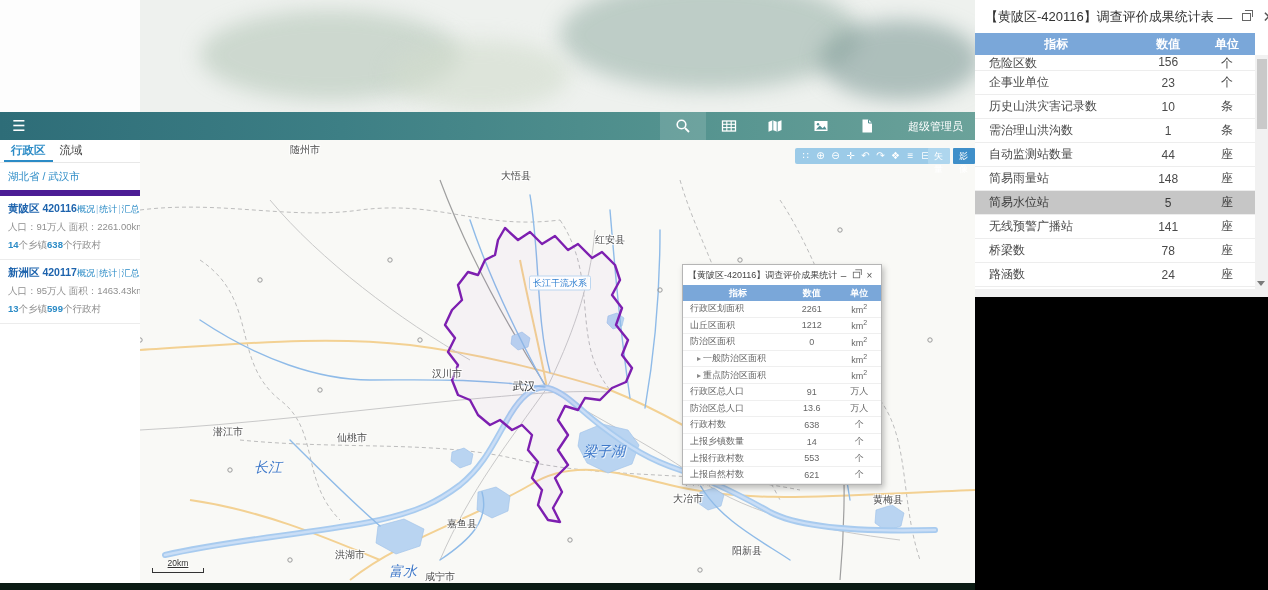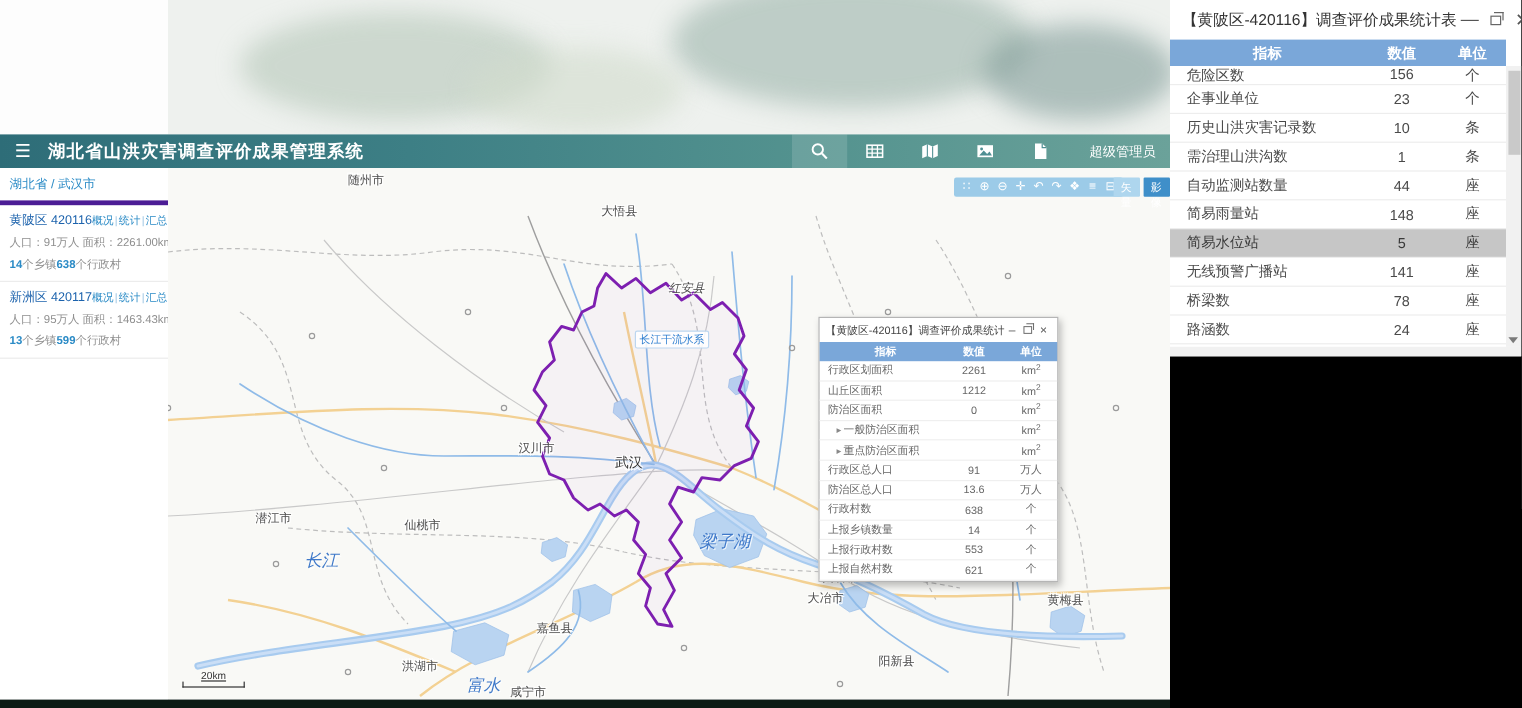--- a/index.html
+++ b/index.html
@@ -27,34 +27,34 @@
   .hicon{width:46px;height:28px;display:flex;align-items:center;justify-content:center;cursor:pointer;}
   .hicon.active{background:rgba(255,255,255,.14);}
   .hicon svg{display:block;}
   .user-label{font-size:11px;margin:0 12px 0 18px;white-space:nowrap;}
 
   
   .sidebar{position:absolute;left:0;top:140px;width:140px;height:443px;background:#fff;border-right:1px solid #e2e2e2;}
   .side-tabs{display:flex;border-bottom:1px solid #e8e8e8;height:22px;padding-left:4px;}
   .side-tab{font-size:11.5px;color:#444;padding:3px 7px 0 7px;cursor:pointer;}
   .side-tab.active{color:#2b8bc6;border-bottom:2px solid #2b8bc6;font-weight:bold;}
-  .crumbs{font-size:10.5px;color:#2b8bc6;padding:7px 8px 6px 8px;border-bottom:4px solid #4c1d95;}
+  .crumbs{font-size:10.5px;color:#2b8bc6;padding:7px 8px 6px 8px;border-bottom:6px solid #4c1d95;}
   .crumbs span{cursor:pointer;}
   .district-card{padding:6px 6px 7px 8px;border-bottom:1px solid #ececec;}
   .dc-row1{display:flex;justify-content:space-between;align-items:baseline;}
-  .dc-name{font-size:10.5px;font-weight:normal;color:#1d63ad;cursor:pointer;white-space:nowrap;}
+  .dc-name{font-size:10.5px;font-weight:bold;color:#1d63ad;cursor:pointer;white-space:nowrap;}
   .dc-links{font-size:9px;color:#2b8bc6;white-space:nowrap;}
   .dc-links b{font-weight:normal;cursor:pointer;}
   .dc-links i{font-style:normal;color:#9bc4e2;margin:0 1px;}
   .dc-info{font-size:9.5px;color:#8f8f8f;margin-top:5px;white-space:nowrap;}
   .dc-towns{font-size:9.5px;color:#8f8f8f;margin-top:5px;}
   .dc-towns b{color:#2b8bc6;font-weight:bold;}
 
   
-  .map-area{position:absolute;left:140px;top:140px;width:835px;height:443px;background:#e5e5e5;overflow:hidden;}
+  .map-area{position:absolute;left:140px;top:140px;width:835px;height:443px;background:#fde047;overflow:hidden;}
   .map-area svg{position:absolute;left:0;top:0;}
   .map-label{position:absolute;transform:translate(-50%,-50%);font-size:10px;color:#4c4c4c;
     text-shadow:1px 1px 0 #fff,-1px -1px 0 #fff,1px -1px 0 #fff,-1px 1px 0 #fff;white-space:nowrap;pointer-events:none;}
   .map-label.big{font-size:11.5px;color:#333;}
   .water-label{position:absolute;transform:translate(-50%,-50%);font-size:14px;color:#3e78c9;font-style:italic;
     text-shadow:1px 1px 0 rgba(255,255,255,.8);white-space:nowrap;pointer-events:none;}
   .water-label.chip{font-style:normal;background:rgba(255,255,255,.85);border:1px solid #bcd6f0;border-radius:2px;
     padding:0 3px;font-size:9px;color:#2f7fd0;}
   .map-toolbar{position:absolute;left:655px;top:8px;height:16px;display:flex;align-items:center;
     background:#9ccbe8;border-radius:2px;padding:0 3px;}
@@ -120,21 +120,20 @@
     <div class="top-left-blank"></div>
     <div class="top-faded">
       <div class="blob b1"></div>
         <div class="blob b2"></div>
         <div class="blob b3"></div>
         <div class="blob b4"></div>
     </div>
 
     <div class="app-header">
       <div class="hamburger">☰</div>
-      <div class="app-title">湖北省山洪灾害调查评价成果管理系统</div>
       <div class="header-spacer"></div>
       <div class="hicon active">
         <svg width="16" height="16" viewBox="0 0 16 16">
             <circle cx="6.5" cy="6.5" r="4.3" fill="none" stroke="#fff" stroke-width="1.6"></circle>
             <line x1="10" y1="10" x2="14" y2="14" stroke="#fff" stroke-width="1.8"></line>
           </svg>
       </div>
       <div class="hicon">
         <svg width="16" height="16" viewBox="0 0 16 16">
             <rect x="1.5" y="3" width="13" height="10" fill="none" stroke="#fff" stroke-width="1.3"></rect>
@@ -161,20 +160,24 @@
       <div class="hicon">
         <svg width="16" height="16" viewBox="0 0 16 16">
             <path d="M3.5 1.5 h6 l3.5 3.5 v9.5 h-9.5 Z" fill="#fff"></path>
             <path d="M9.5 1.5 v3.5 h3.5" fill="none" stroke="#4f8f93" stroke-width="1"></path>
           </svg>
       </div>
       <div class="user-label">超级管理员</div>
     </div>
 
     <div class="sidebar">
+      <div class="side-tabs" id="side-tabs">
+          <div class="side-tab active">行政区</div>
+          <div class="side-tab">流域</div>
+        </div>
       <div class="crumbs" id="crumbs"><span>湖北省</span> / <span>武汉市</span></div>
       <div id="districts">
           <div class="district-card">
             <div class="dc-row1">
               <span class="dc-name">黄陂区 420116</span>
               <span class="dc-links"><b>概况</b><i>|</i><b>统计</b><i>|</i><b>汇总</b></span>
             </div>
             <div class="dc-info">人口：91万人  面积：2261.00km²</div>
             <div class="dc-towns"><b>14</b>个乡镇<b>638</b>个行政村</div>
           </div>
@@ -266,21 +269,21 @@
             <circle cx="430" cy="400" r="2.2"></circle>
             <circle cx="150" cy="420" r="2.2"></circle>
           <circle cx="560" cy="430" r="2.2"></circle>
             <circle cx="790," :="" cy="200" r="2.2"></circle>
             <circle cx="790" cy="200" r="2.2"></circle>
         </g>
       </svg>
       <div id="map-labels">
           <span class="map-label" style="left: 165px; top: 10px;">随州市</span>
           <span class="map-label" style="left: 365px; top: 36px; margin-left: 11px;">大悟县</span>
-          <span class="map-label" style="left: 432px; top: 100px; font-style: italic;">红安县</span>
+          <span class="map-label" style="left: 470px; top: 100px;">红安县</span>
           <span class="map-label" style="left: 307px; top: 234px;">汉川市</span>
           <span class="map-label big" style="left: 384px; top: 246px;">武汉</span>
           <span class="map-label" style="left: 88px; top: 292px;">潜江市</span>
           <span class="map-label" style="left: 212px; top: 298px;">仙桃市</span>
           <span class="map-label" style="left: 322px; top: 384px;">嘉鱼县</span>
           <span class="map-label" style="left: 210px; top: 415px;">洪湖市</span>
           <span class="map-label" style="left: 300px; top: 437px;">咸宁市</span>
           <span class="map-label" style="left: 560px; top: 341px;">黄石市</span>
           <span class="map-label" style="left: 548px; top: 359px;">大冶市</span>
           <span class="map-label" style="left: 607px; top: 411px;">阳新县</span>

